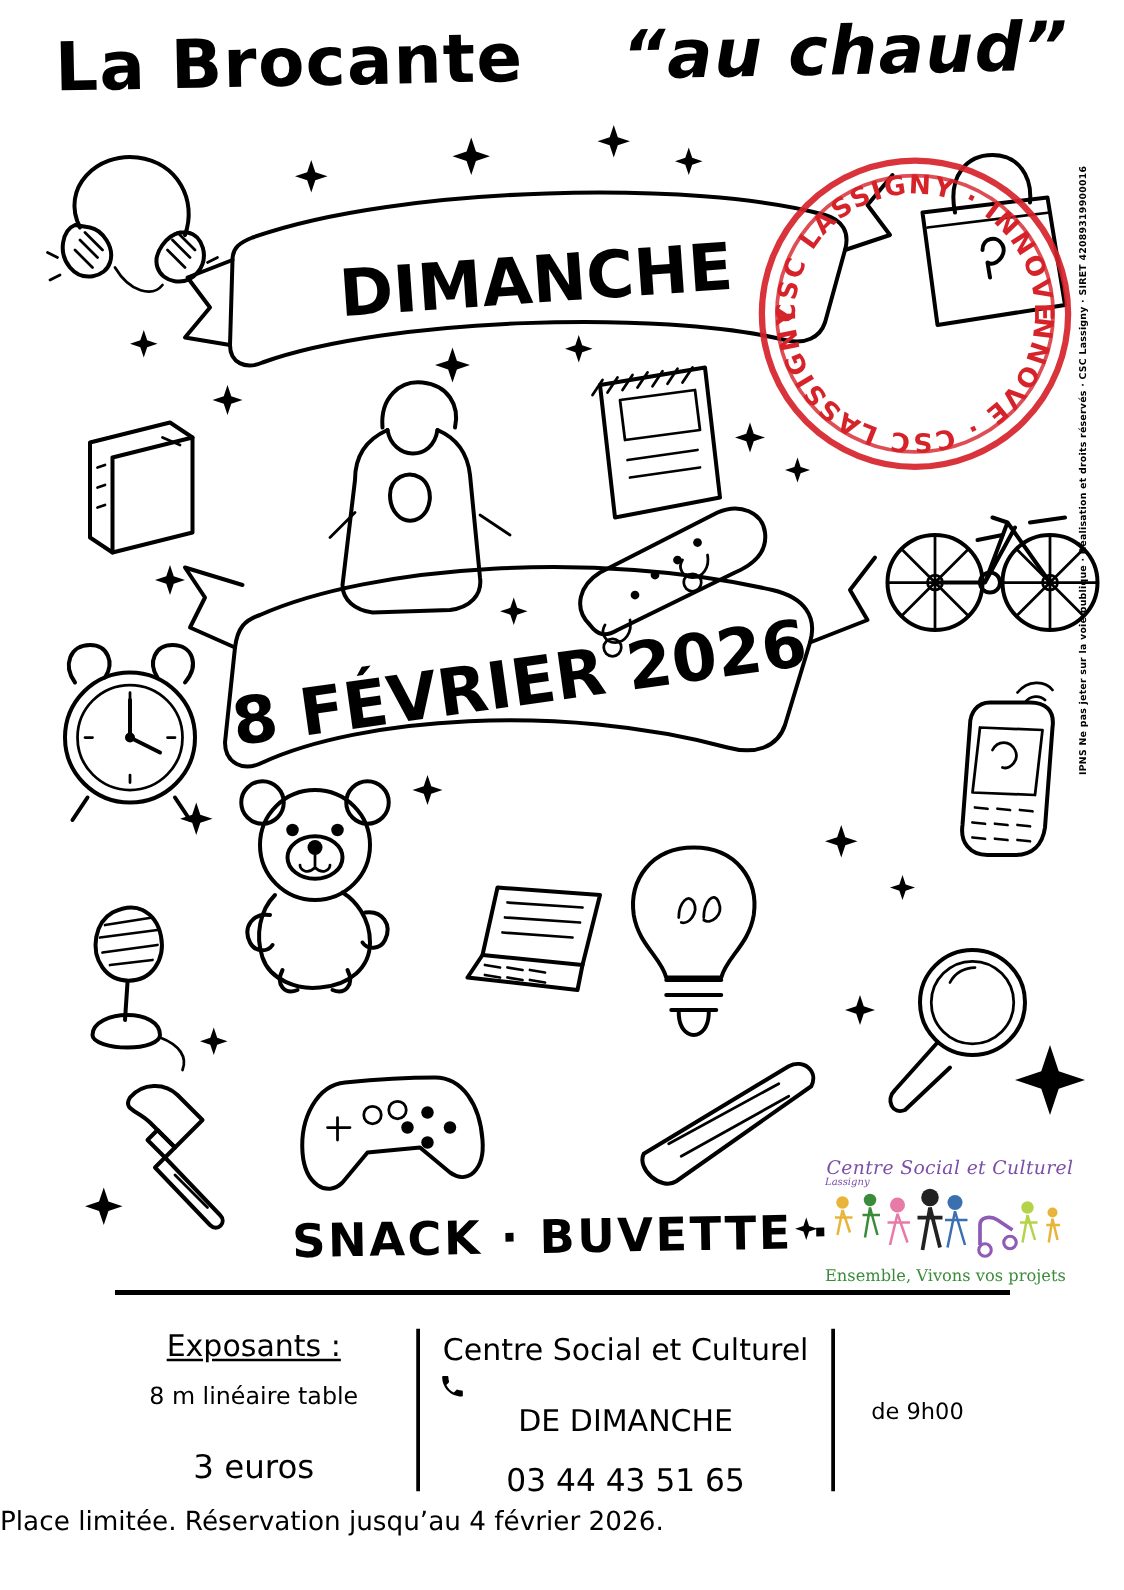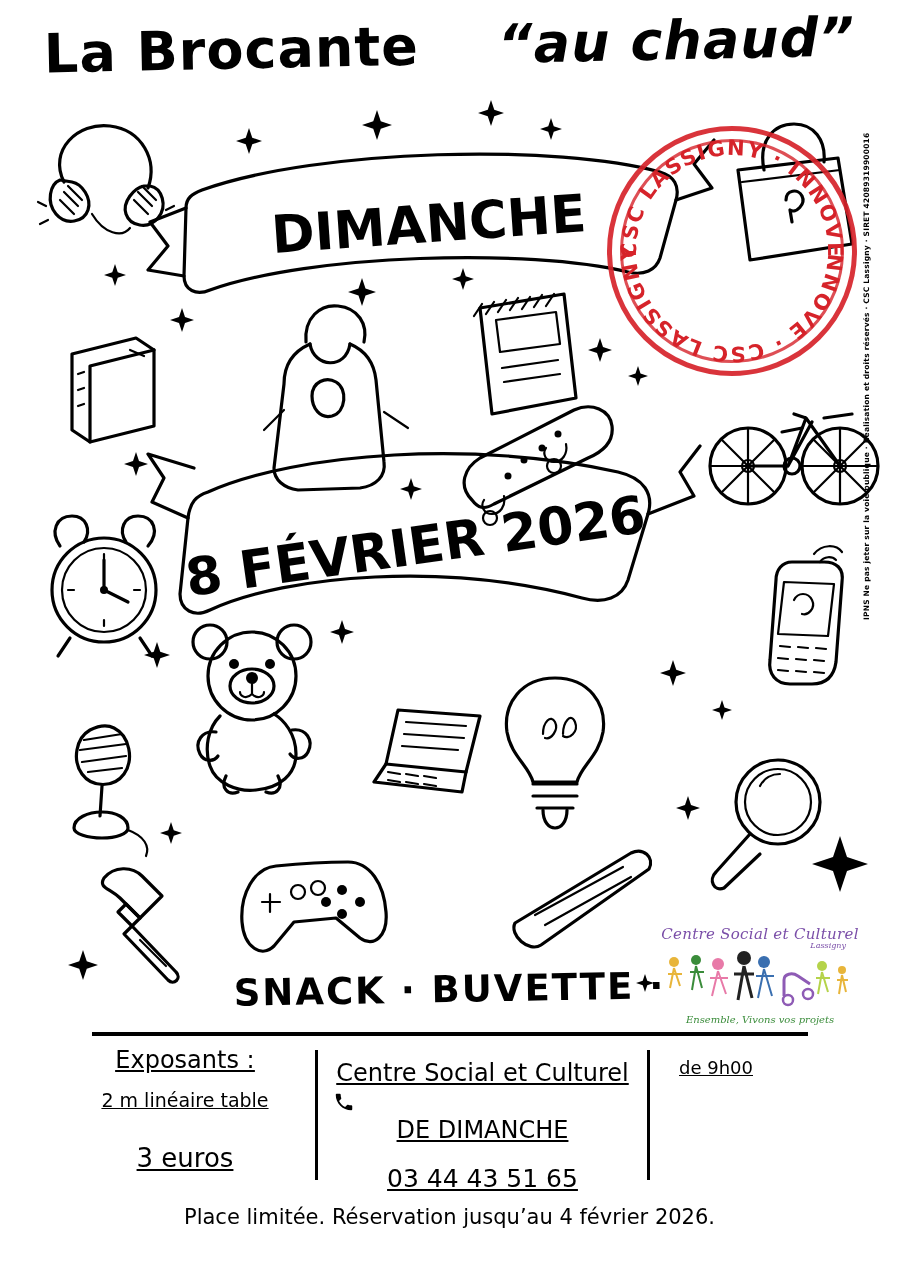--- a/index.html
+++ b/index.html
@@ -86,26 +86,25 @@
 
   
   #bottom-rule {
     left: 92px; top: 1032px;
     width: 716px; height: 4px;
     background: #000;
   }
 
   
   #info-area {
-    left: 70px; top: 1046px;
+    left: 88px; top: 1046px;
     width: 770px; height: 160px;
     display: flex;
-    align-items: flex-start;
+    align-items: center;
     justify-content: space-between;
-    text-decoration: underline;
   }
   .info-col { text-align: center; }
   .info-col.left  { width: 230px; }
   .info-col.mid   { width: 300px; padding-top: 10px; }
   .info-col.right { width: 175px; padding-top: 8px; }
 
   .info-head {
     font-family: "DejaVu Sans", sans-serif;
     font-size: 24px;
     font-weight: normal;
@@ -146,50 +145,46 @@
     padding-left: 14px;
   }
   .divider {
     width: 3px;
     background: #000;
     height: 130px;
     margin-top: 4px;
   }
   #reservation {
     left: 0; top: 1205px; width: 899px;
-    text-align: center;
     font-family: "DejaVu Sans", sans-serif;
     font-size: 21px;
   }
 
   
   #csc-logo { left: 660px; top: 925px; width: 200px; height: 105px; }
   #csc-logo .logo-title {
     font-family: "DejaVu Serif", serif;
     font-style: italic;
     font-size: 15px;
     color: #7a4ea8;
     text-align: center;
     letter-spacing: .3px;
   }
   #csc-logo .logo-sub {
     font-family: "DejaVu Serif", serif;
     font-style: italic;
     font-size: 8px;
     color: #7a4ea8;
-    text-align: right;
     margin-right: 14px;
     margin-top: -2px;
   }
   #csc-logo .logo-slogan {
     font-family: "DejaVu Serif", serif;
-    font-style: italic;
-    font-size: 10px;
+    font-size: 13px;
     color: #3a8c3a;
-    text-align: center;
     margin-top: 2px;
   }
 
   
   #legal {
     left: 862px; top: 620px;
     width: 320px;
     transform: rotate(-90deg);
     transform-origin: 0 0;
     font-family: "DejaVu Sans", sans-serif;
@@ -485,21 +480,21 @@
   </svg>
   <div class="logo-slogan">Ensemble, Vivons vos projets</div>
 </div>
 
 <div id="bottom-rule" class="abs"></div>
 
 <div id="info-area" class="abs">
 
   <div class="info-col left">
     <div class="info-head">Exposants :</div>
-    <div class="info-line">2 m linéaire table</div>
+    <div class="info-line">8 m linéaire table</div>
     <div class="price">3 euros</div>
   </div>
 
   <div class="divider"></div>
 
   <div class="info-col mid">
     <div class="org-name">Centre Social et Culturel</div>
     <div class="org-sub">
       <svg width="22" height="22" viewBox="0 0 24 24" style="vertical-align:-3px;margin-right:6px;">
         <path fill="#000" d="M6.6 10.8c1.4 2.8 3.8 5.2 6.6 6.6l2.2-2.2c.3-.3.7-.4 1-.2 1.2.4 2.4.6 3.6.6.6 0 1 .4 1 1V20c0 .6-.4 1-1 1C10.6 21 3 13.4 3 4c0-.6.4-1 1-1h3.4c.6 0 1 .4 1 1 0 1.3.2 2.5.6 3.6.1.4 0 .8-.2 1.1l-2.2 2.1z"></path>

